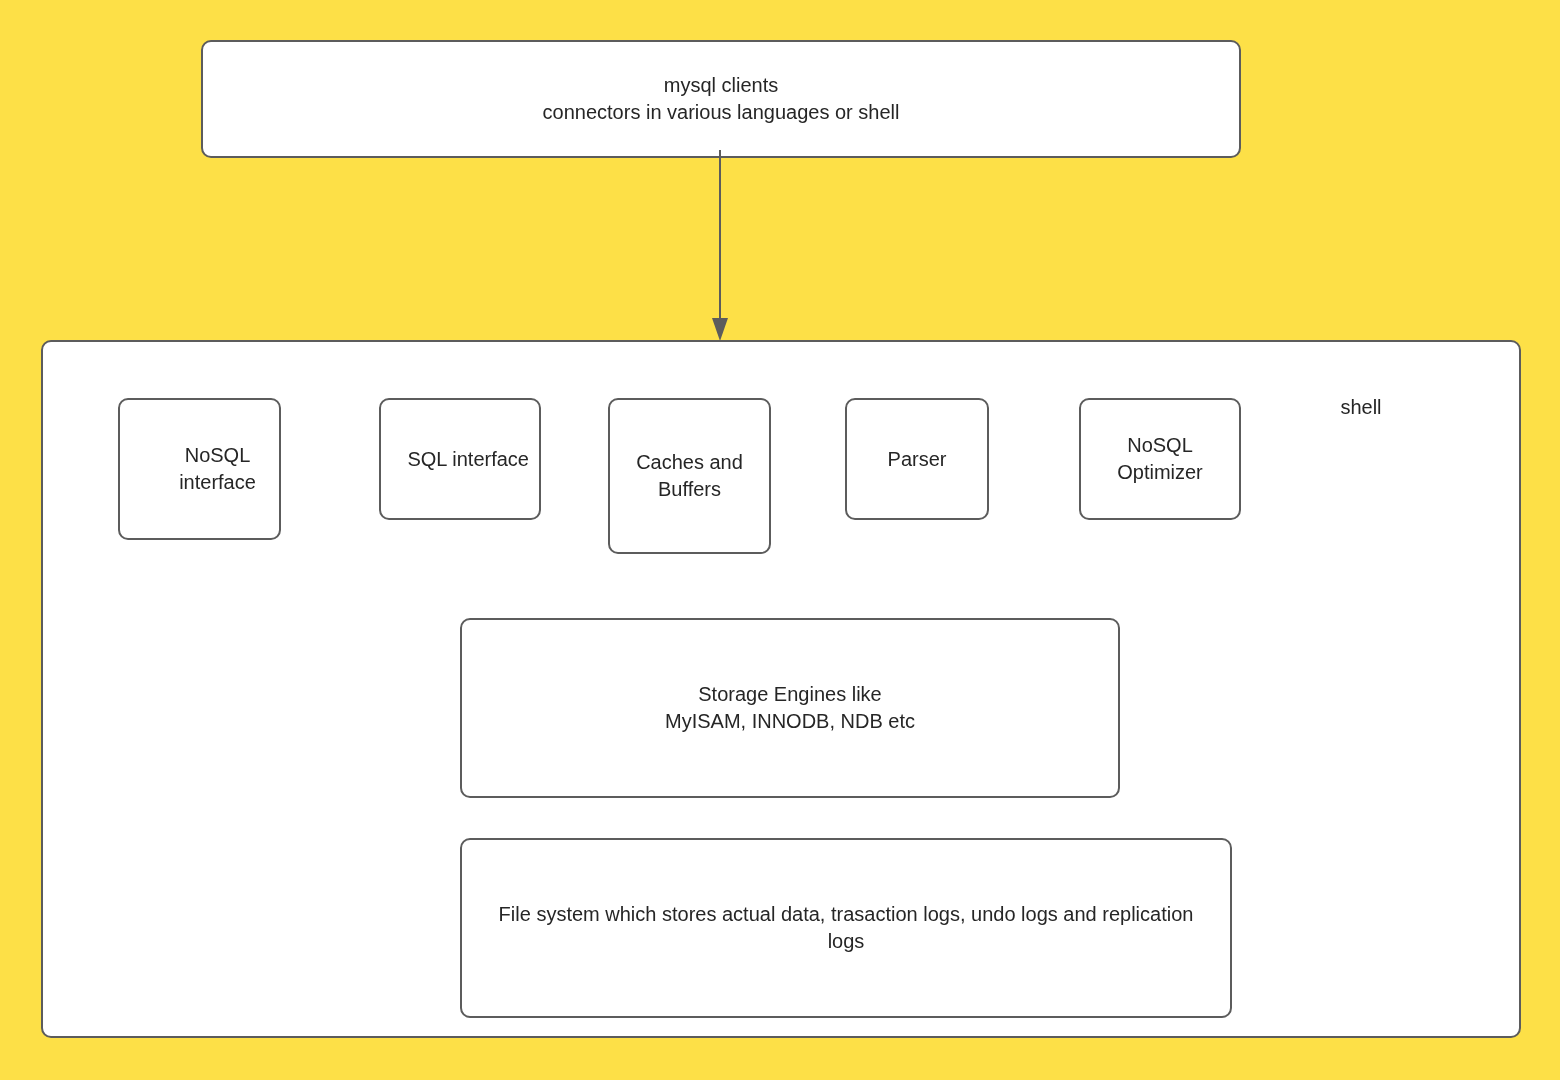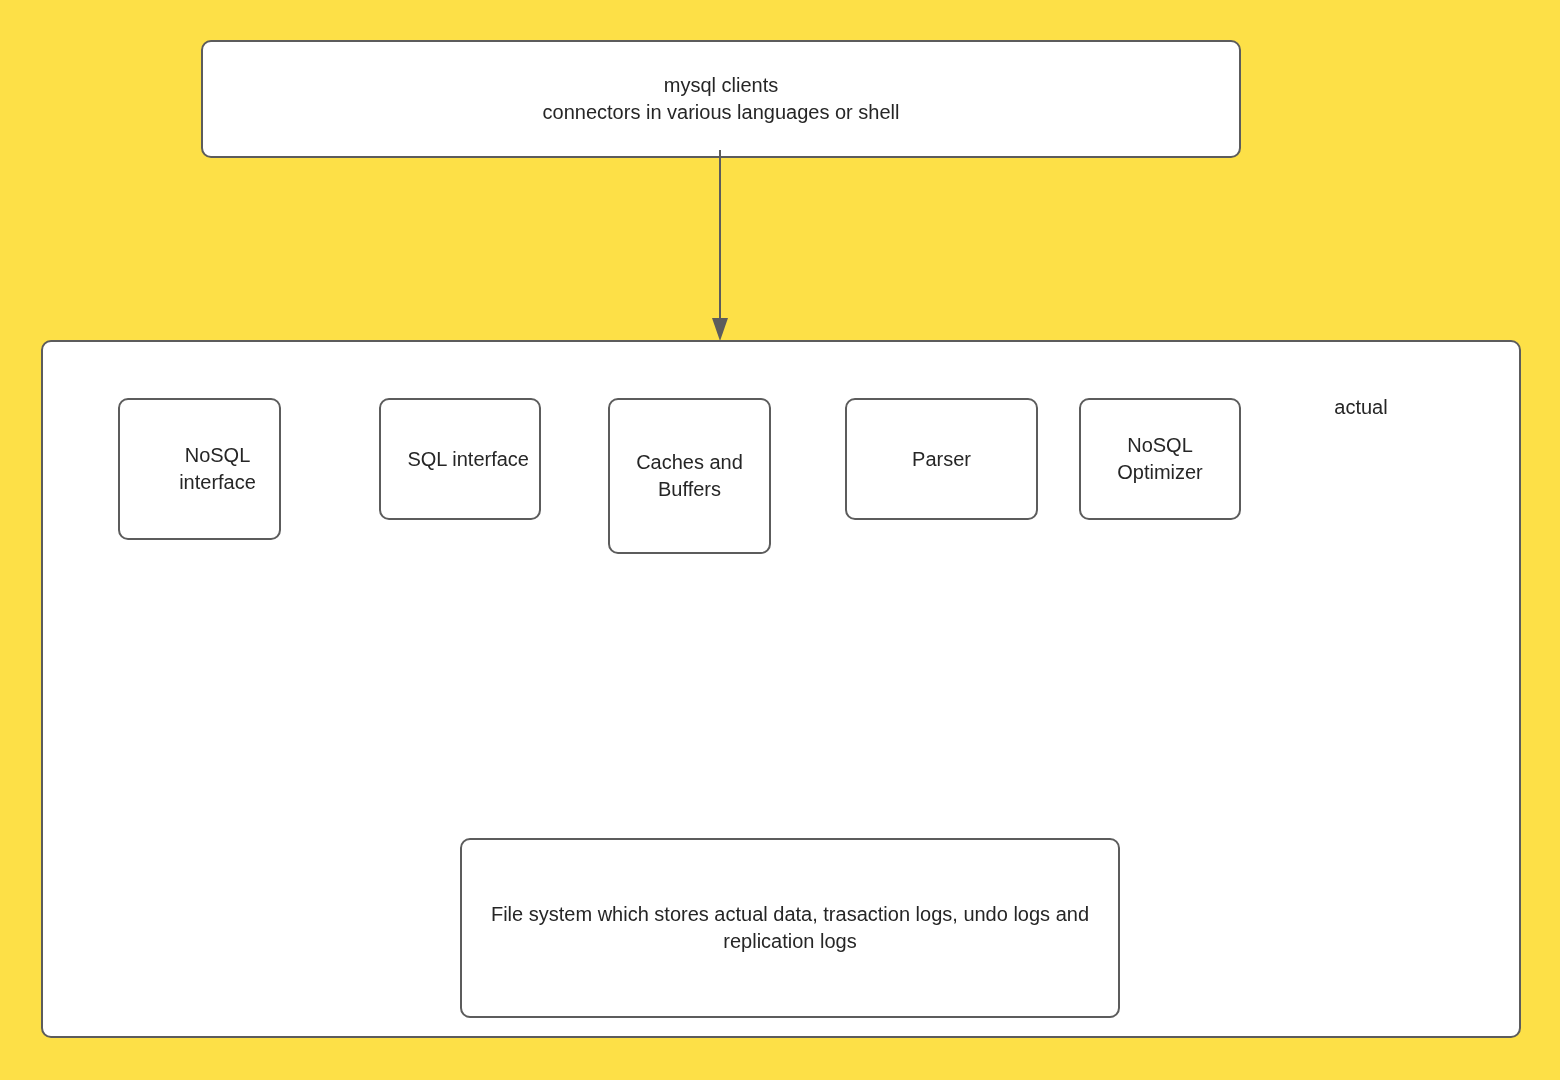--- a/index.html
+++ b/index.html
@@ -72,34 +72,34 @@
     width: 150px;
     text-align: center;
     font-size: 20px;
     color: #262626;
   }
 
   
   #node-nosql      { left: 118px;  top: 398px; width: 163px; height: 142px; padding-left: 36px; }
   #node-sql        { left: 379px;  top: 398px; width: 162px; height: 122px; justify-content: flex-end; }
   #node-caches     { left: 608px;  top: 398px; width: 163px; height: 156px; }
-  #node-parser     { left: 845px;  top: 398px; width: 193px; height: 122px; }
+  #node-parser     { left: 845px;  top: 398px; width: 144px; height: 122px; }
   #node-optimizer  { left: 1079px; top: 398px; width: 162px; height: 122px; }
 
   
   #node-storage {
     left: 460px;
     top: 618px;
     width: 660px;
     height: 180px;
   }
   #node-filesystem {
     left: 460px;
     top: 838px;
-    width: 660px;
+    width: 772px;
     height: 180px;
   }
   #node-filesystem .label { padding: 0 22px; }
 
   
   #connector-arrow {
     position: absolute;
     left: 696px;
     top: 150px;
     width: 48px;
@@ -120,21 +120,21 @@
 
   <div id="connector-arrow">
     <svg width="48" height="200" viewBox="0 0 48 200" xmlns="http://www.w3.org/2000/svg">
       <line x1="24" y1="0" x2="24" y2="178" stroke="#5c5c5c" stroke-width="2"></line>
       <polygon points="24,191 16,168 32,168" fill="#5c5c5c"></polygon>
     </svg>
   </div>
 
   <div id="mysqld-container"></div>
 
-  <div id="mysqld-caption">actual</div>
+  <div id="mysqld-caption">shell</div>
 
   <div class="node" id="node-nosql">
     <div class="label">NoSQL
 interface</div>
   </div>
 
   <div class="node" id="node-sql">
     <div class="label">SQL interface</div>
   </div>
 
@@ -145,18 +145,22 @@
 
   <div class="node" id="node-parser">
     <div class="label">Parser</div>
   </div>
 
   <div class="node" id="node-optimizer">
     <div class="label">NoSQL
 Optimizer</div>
   </div>
 
+  <div class="node" id="node-storage">
+    <div class="label">Storage Engines like
+MyISAM, INNODB, NDB etc</div>
+  </div>
 
   <div class="node" id="node-filesystem">
     <div class="label">File system which stores actual data, trasaction logs, undo logs and replication logs</div>
   </div>
 
 </div>
 
 </body></html>

